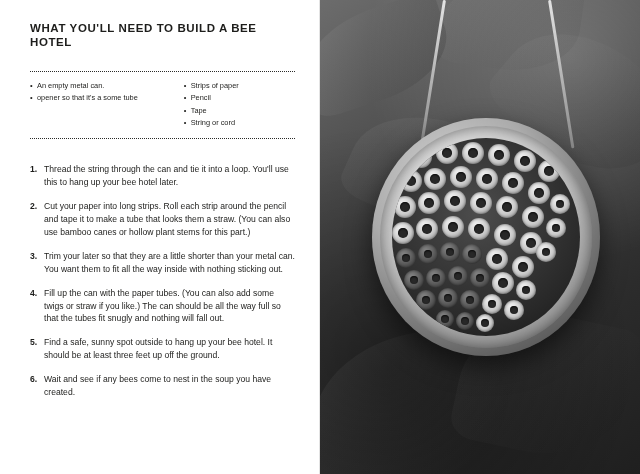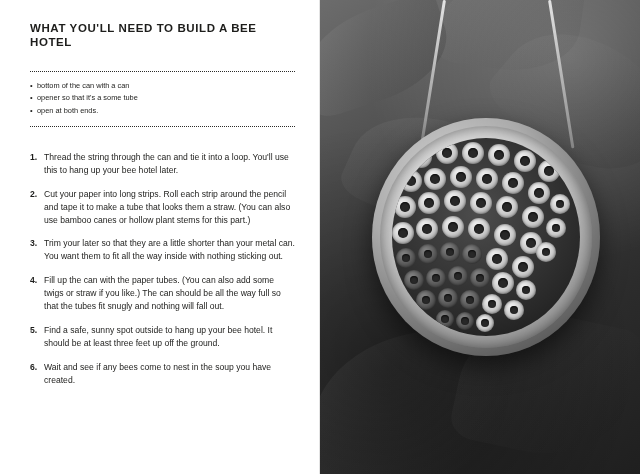--- a/index.html
+++ b/index.html
@@ -217,23 +217,28 @@
 
   <div class="left-col">
     <div class="content">
 
       <h1 class="headline">WHAT YOU'LL NEED TO BUILD A BEE HOTEL</h1>
 
       <div class="materials">
         <div class="dots-rule"></div>
         <div class="materials-inner">
           <div class="mat-col first">
-            <div class="mat-item">bottom of the can with a can</div>
+            <div class="mat-item">An empty metal can.</div>
             <div class="mat-item">opener so that it's a some tube</div>
-            <div class="mat-item">open at both ends.</div>
+          </div>
+          <div class="mat-col second">
+            <div class="mat-item">Strips of paper</div>
+            <div class="mat-item">Pencil</div>
+            <div class="mat-item">Tape</div>
+            <div class="mat-item">String or cord</div>
           </div>
         </div>
         <div class="dots-rule"></div>
       </div>
 
       <ol class="steps">
         <li class="step">
           <span class="step-num">1.</span>
           <span class="step-text">Thread the string through the can and tie it into a loop. You'll use this to hang up your bee hotel later.</span>
         </li>

